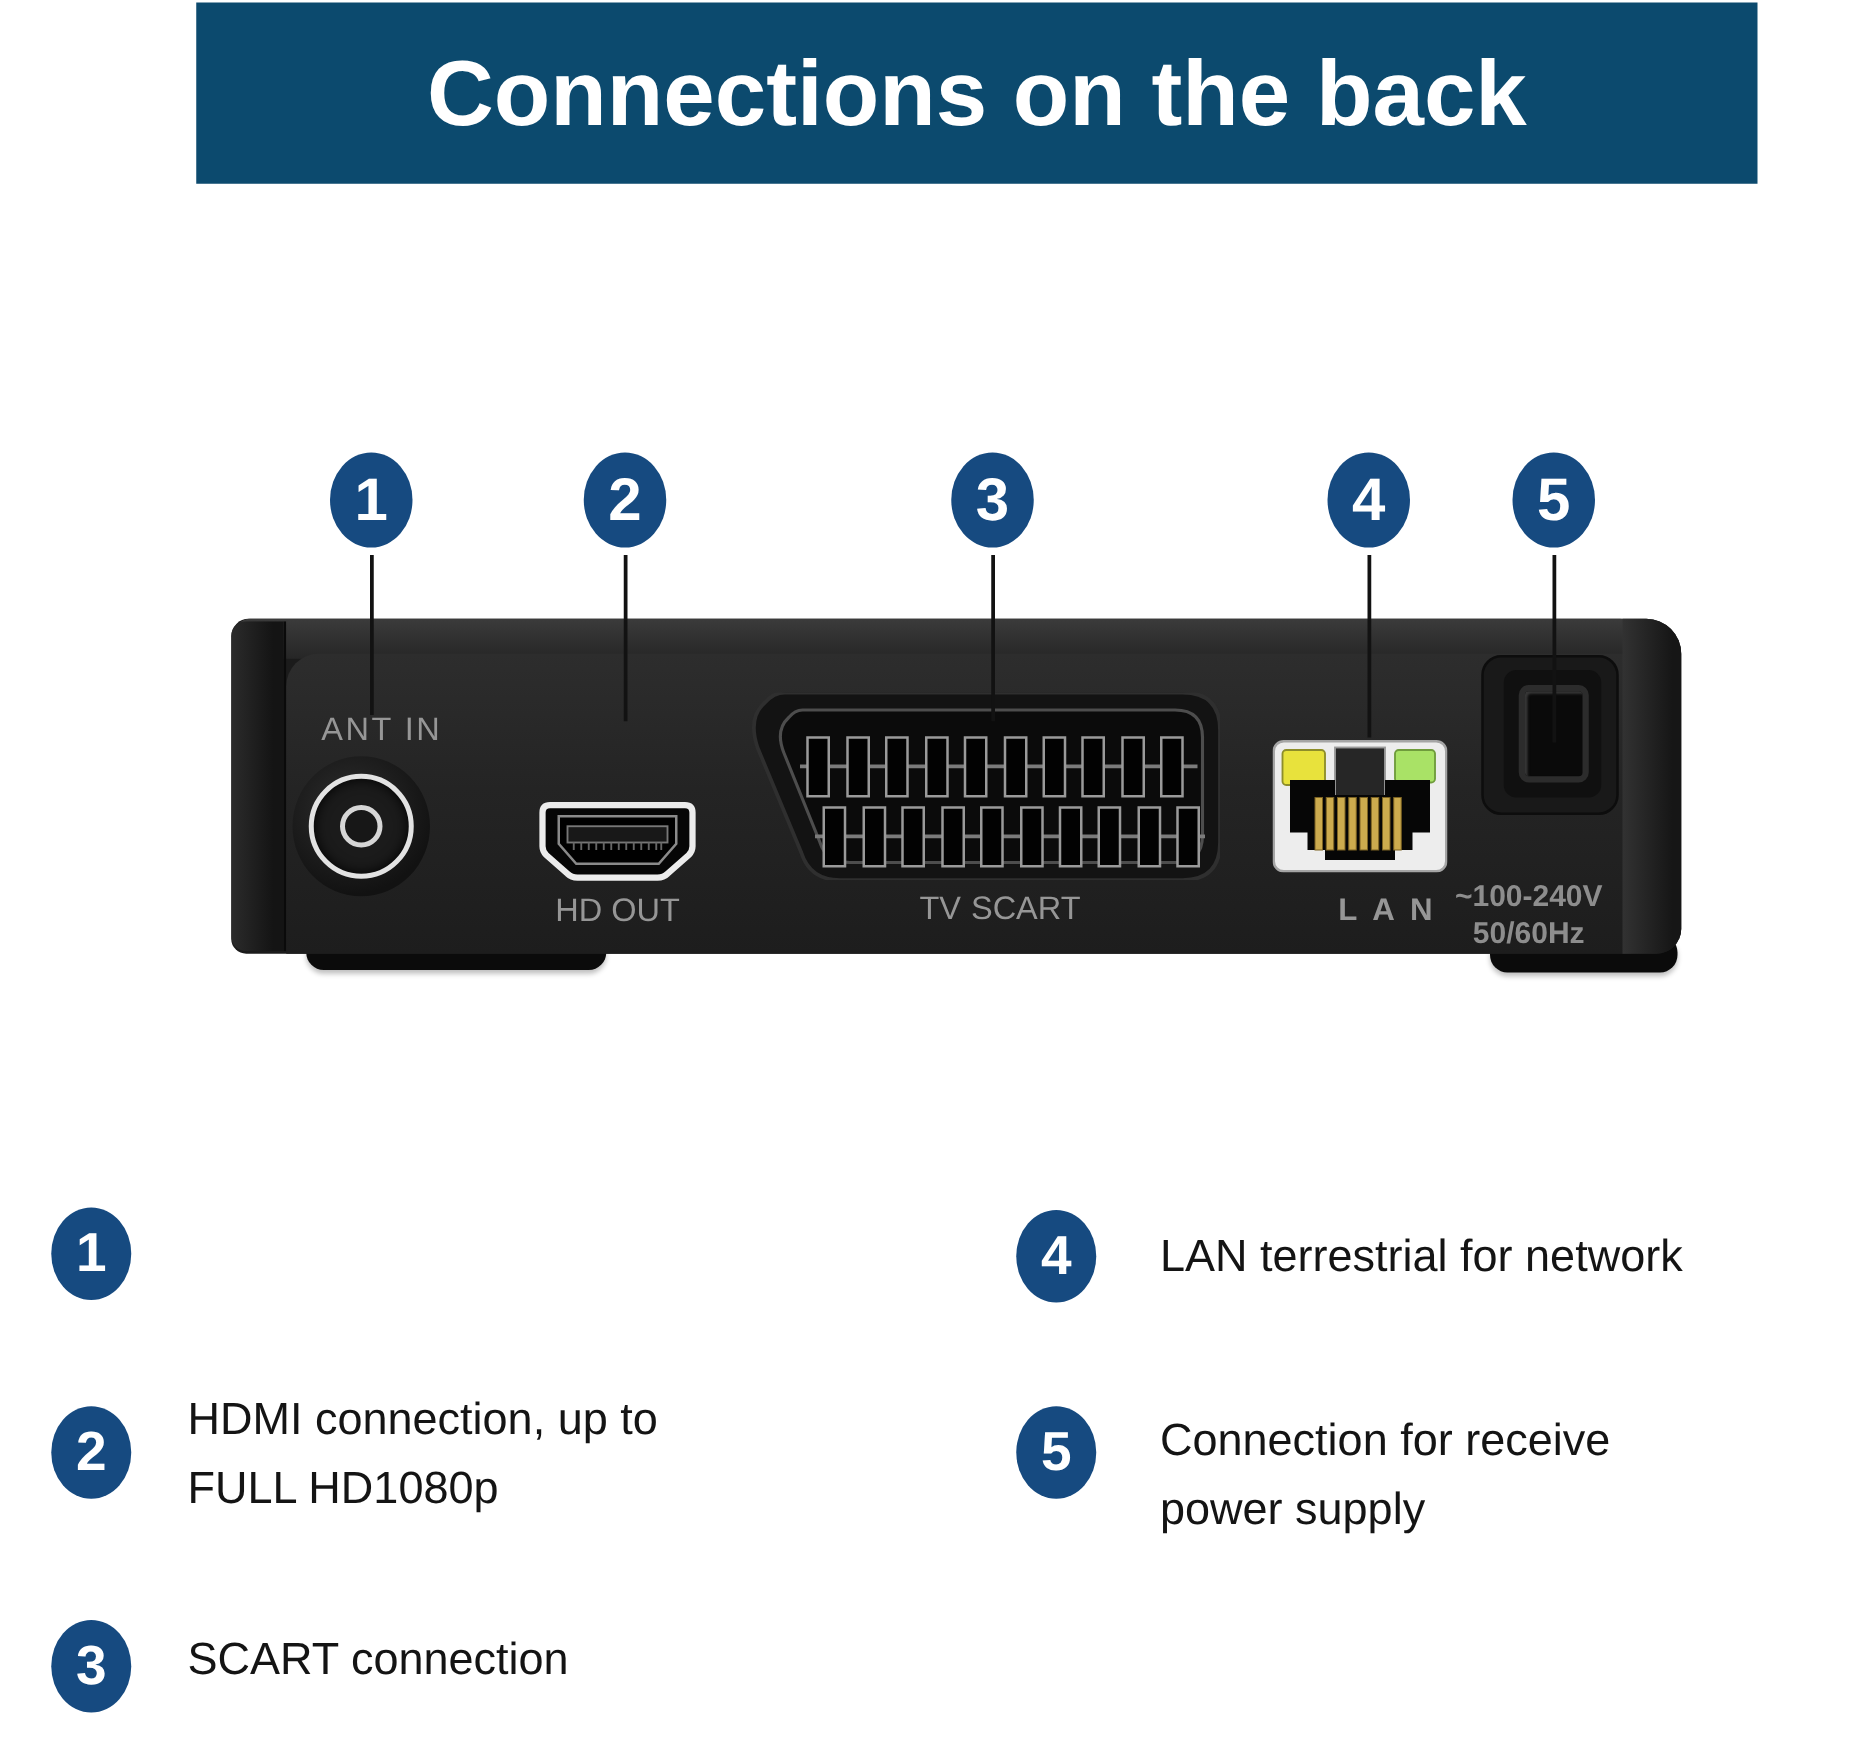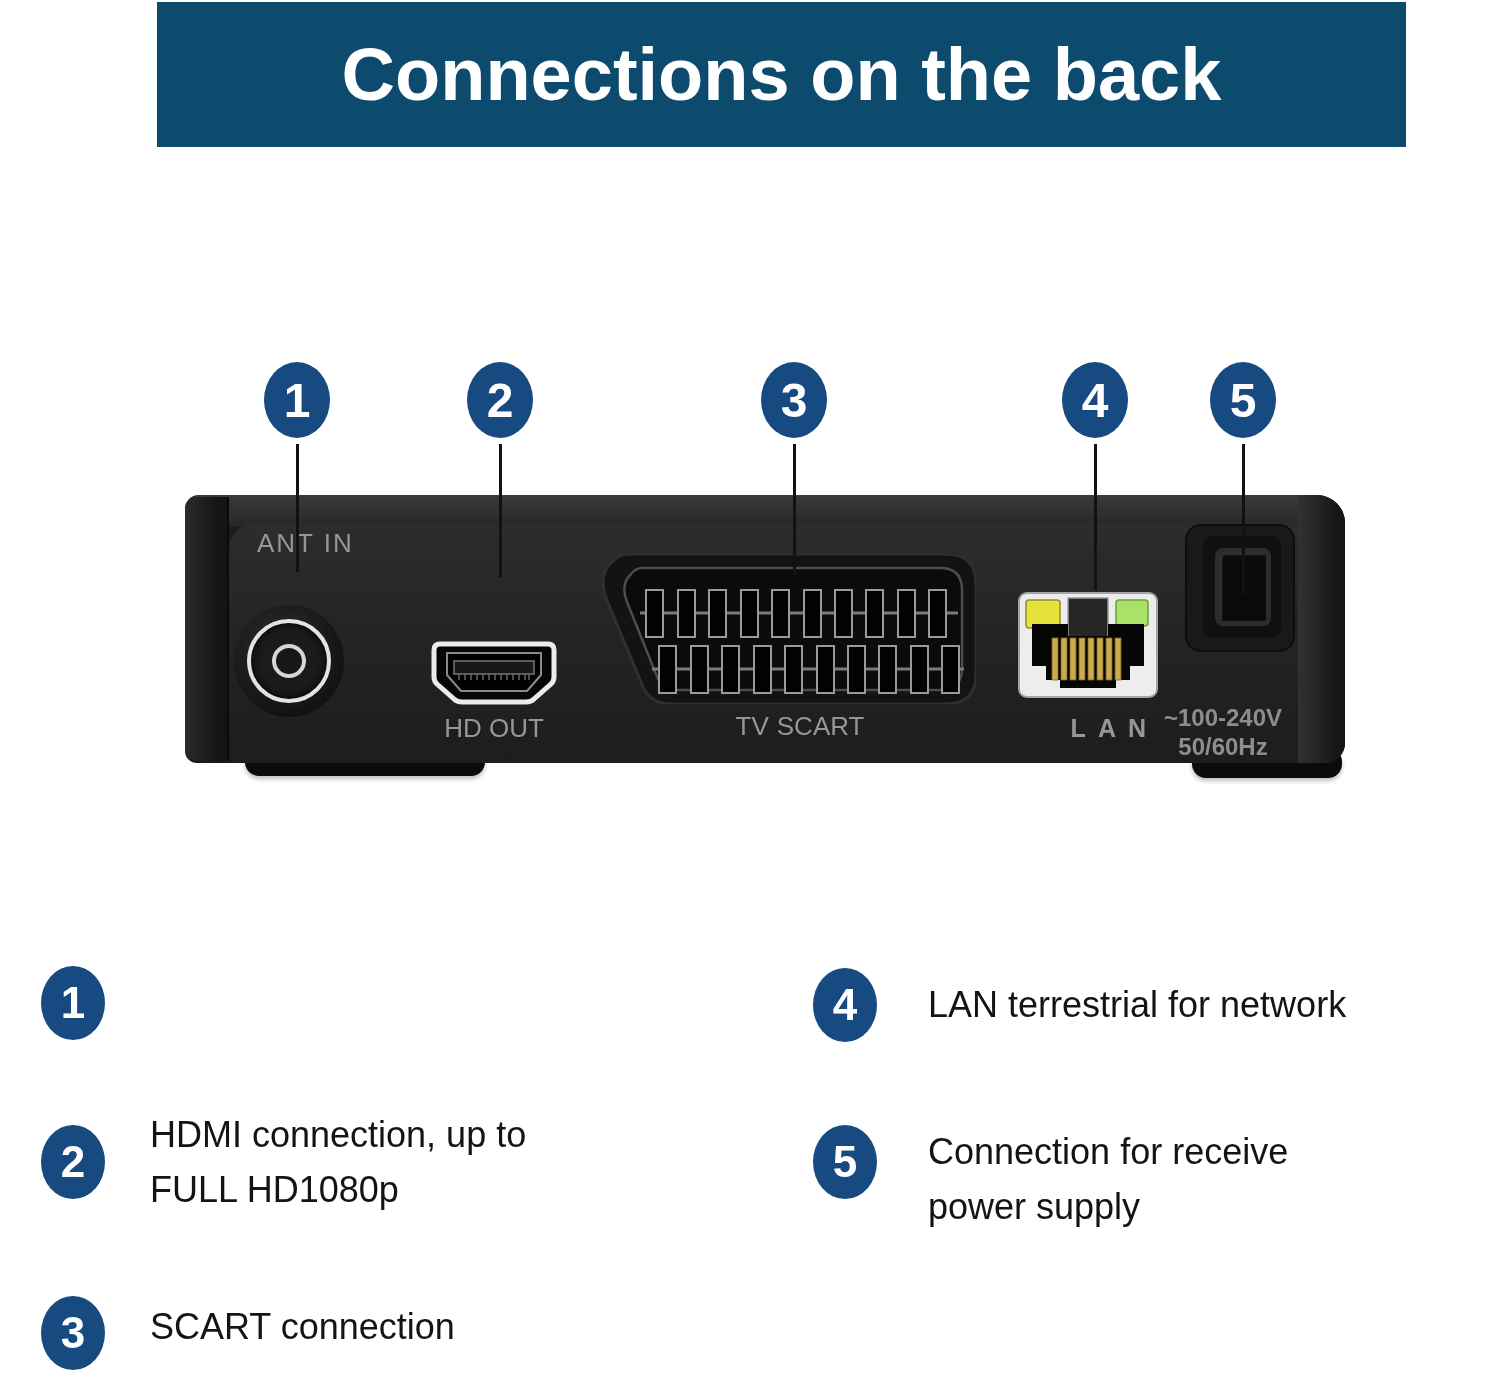--- a/index.html
+++ b/index.html
@@ -64,21 +64,21 @@
   .pwr-mid{position:absolute;left:1203px;top:536px;width:78px;height:102px;border-radius:10px;
     background:#101010;z-index:4;}
   .pwr-inner{position:absolute;left:1215px;top:548px;width:56px;height:78px;border-radius:8px;
     background:#0a0a0a;border:5px solid #2c2c2c;box-sizing:border-box;z-index:4;
     box-shadow:inset 2px 2px 2px #383838;}
   .voltage{
     position:absolute;left:1123px;top:691px;width:200px;z-index:5;text-align:center;
     color:#8d8d8d;font-size:24px;font-weight:bold;line-height:29px;margin-top:12px;
   }
   
-  .lbl-antin{left:257px;top:528px;font-size:26px;letter-spacing:2px;}
+  .lbl-antin{left:257px;top:568px;font-size:26px;letter-spacing:2px;}
   .lbl-hdout{left:414px;top:713px;width:160px;text-align:center;font-size:26px;}
   .lbl-tvscart{left:690px;top:711px;width:220px;display:flex;justify-content:center;gap:8px;font-size:26px;}
   .lbl-lan{left:1018px;top:714px;width:140px;text-align:right;font-size:25px;letter-spacing:12px;text-indent:12px;font-weight:bold;}
   
   .legend-badge{
     position:absolute;width:64px;height:74px;border-radius:50%;
     background:#164a80;color:#ffffff;display:flex;align-items:center;justify-content:center;
     font-size:44px;font-weight:bold;
   }
   .legend-text{

